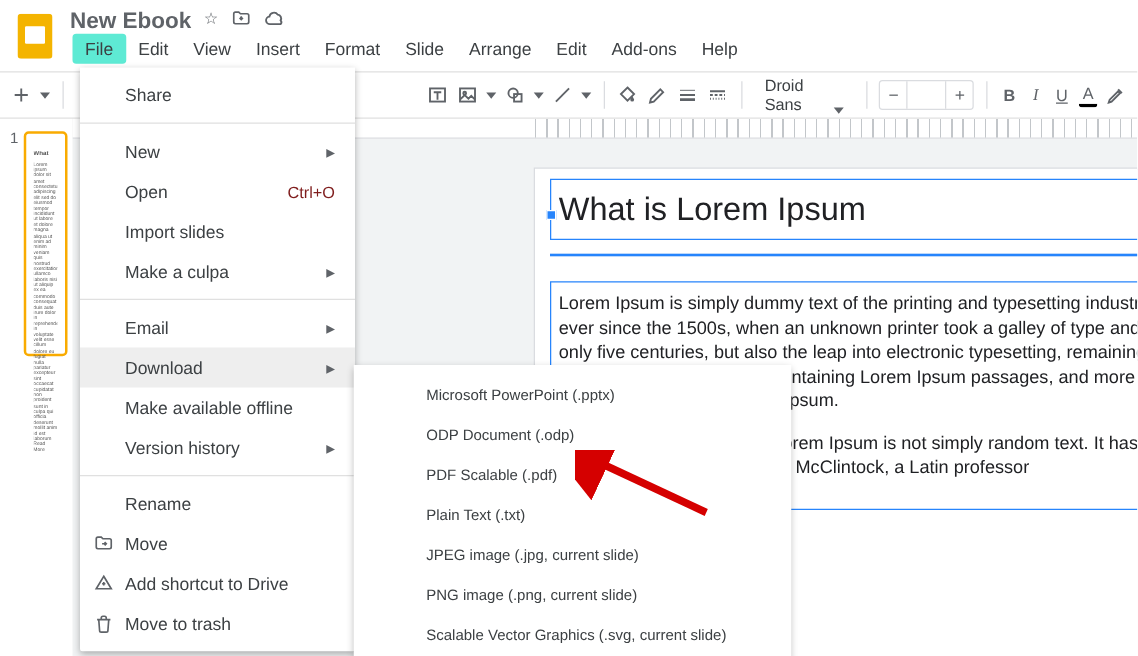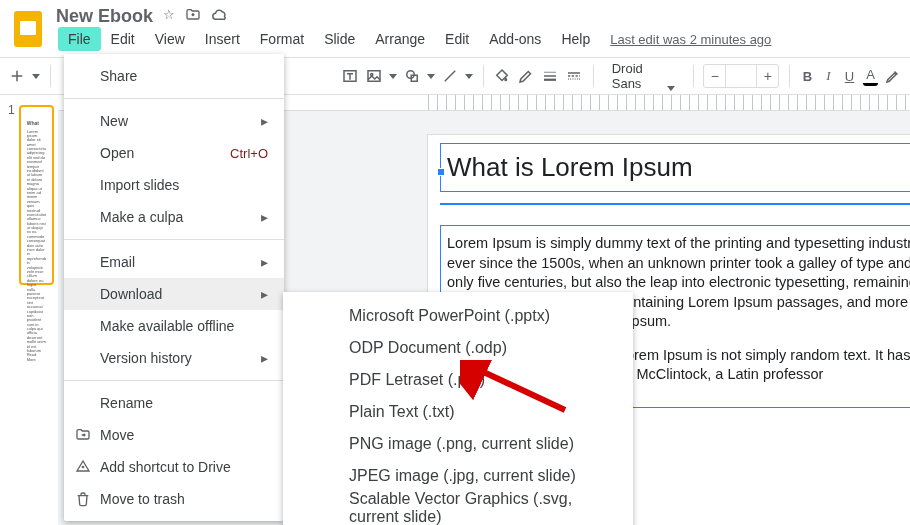--- a/index.html
+++ b/index.html
@@ -57,21 +57,21 @@
   .menu-popup { position:absolute; left:64px; top:54px; width:220px; background:#fff; box-shadow:0 2px 6px rgba(0,0,0,.3); border-radius:0 0 2px 2px; z-index:50; padding:6px 0;}
   .menu-popup .mi-row { display:flex; align-items:center; height:32px; padding:0 16px 0 36px; font-size:14px; color:#3c4043; cursor:pointer; position:relative;}
   .menu-popup .mi-row.highlight { background:#eeeeee;}
   .menu-popup .mi-row .short { margin-left:auto; color:#7f1d1d; font-size:13px;}
   .menu-popup .mi-row .arrow { margin-left:auto; color:#5f6368;}
   .menu-popup .mi-row .licon { position:absolute; left:10px; width:18px; height:18px; color:#5f6368; display:flex; align-items:center; justify-content:center;}
   .menu-popup hr { border:none; border-top:1px solid #e0e0e0; margin:6px 0;}
 
   
   .submenu { position:absolute; left:283px; top:292px; width:350px; background:#fff; box-shadow:0 2px 6px rgba(0,0,0,.3); padding:8px 0; z-index:60;}
-  .submenu .mi-row { height:32px; padding:0 20px 0 38px; font-size:16px; color:#3c4043; display:flex; align-items:center; cursor:pointer;margin-left:28px;}
+  .submenu .mi-row { height:32px; padding:0 20px 0 58px; font-size:12px; color:#3c4043; display:flex; align-items:center; cursor:pointer;}
 
   
   .red-arrow { position:absolute; z-index:70; pointer-events:none;}
   
   .caret-down { width:0; height:0; border-left:4px solid transparent; border-right:4px solid transparent; border-top:5px solid #5f6368; display:inline-block;}
   .gap-right { margin-left:280px; }
 </style>
 </head>
 <body>
 
@@ -102,21 +102,20 @@
         <div class="mi active">File</div>
         <div class="mi">Edit</div>
         <div class="mi">View</div>
         <div class="mi">Insert</div>
         <div class="mi">Format</div>
         <div class="mi">Slide</div>
         <div class="mi">Arrange</div>
         <div class="mi">Edit</div>
         <div class="mi">Add-ons</div>
         <div class="mi">Help</div>
-        <a class="last-edit">Last edit was 2 minutes ago</a>
       </div>
     </div>
   </div>
 
   <div class="toolbar">
     <div class="tb">
         <svg viewBox="0 0 24 24" stroke="#5f6368" stroke-width="2" fill="none">
           <path d="M12 5v14M5 12h14"></path>
         </svg>
       </div>
@@ -299,24 +298,24 @@
           <path d="M4 7h16M9 7V5a2 2 0 0 1 2-2h2a2 2 0 0 1 2 2v2M6 7l1 13a2 2 0 0 0 2 2h6a2 2 0 0 0 2-2l1-13"></path>
         </svg>
       </span>
       <span>Move to trash</span>
     </div>
 </div>
 
 <div class="submenu">
   <div class="mi-row">Microsoft PowerPoint (.pptx)</div>
   <div class="mi-row">ODP Document (.odp)</div>
-  <div class="mi-row">PDF Letraset (.pdf)</div>
+  <div class="mi-row">PDF Scalable (.pdf)</div>
   <div class="mi-row">Plain Text (.txt)</div>
+  <div class="mi-row">JPEG image (.jpg, current slide)</div>
   <div class="mi-row">PNG image (.png, current slide)</div>
-  <div class="mi-row">JPEG image (.jpg, current slide)</div>
   <div class="mi-row">Scalable Vector Graphics (.svg, current slide)</div>
 </div>
 
 <svg class="red-arrow" style="left:460px; top:360px;" width="120" height="60">
   <defs>
       <marker id="ah" markerWidth="12" markerHeight="12" refX="2" refY="5" orient="auto">
         <path d="M0,0 L10,5 L0,10 z" fill="#d50000"></path>
       </marker>
     </defs>
   <line x1="105" y1="50" x2="15" y2="8" stroke="#d50000" stroke-width="6" marker-end="url(#ah)"></line>

